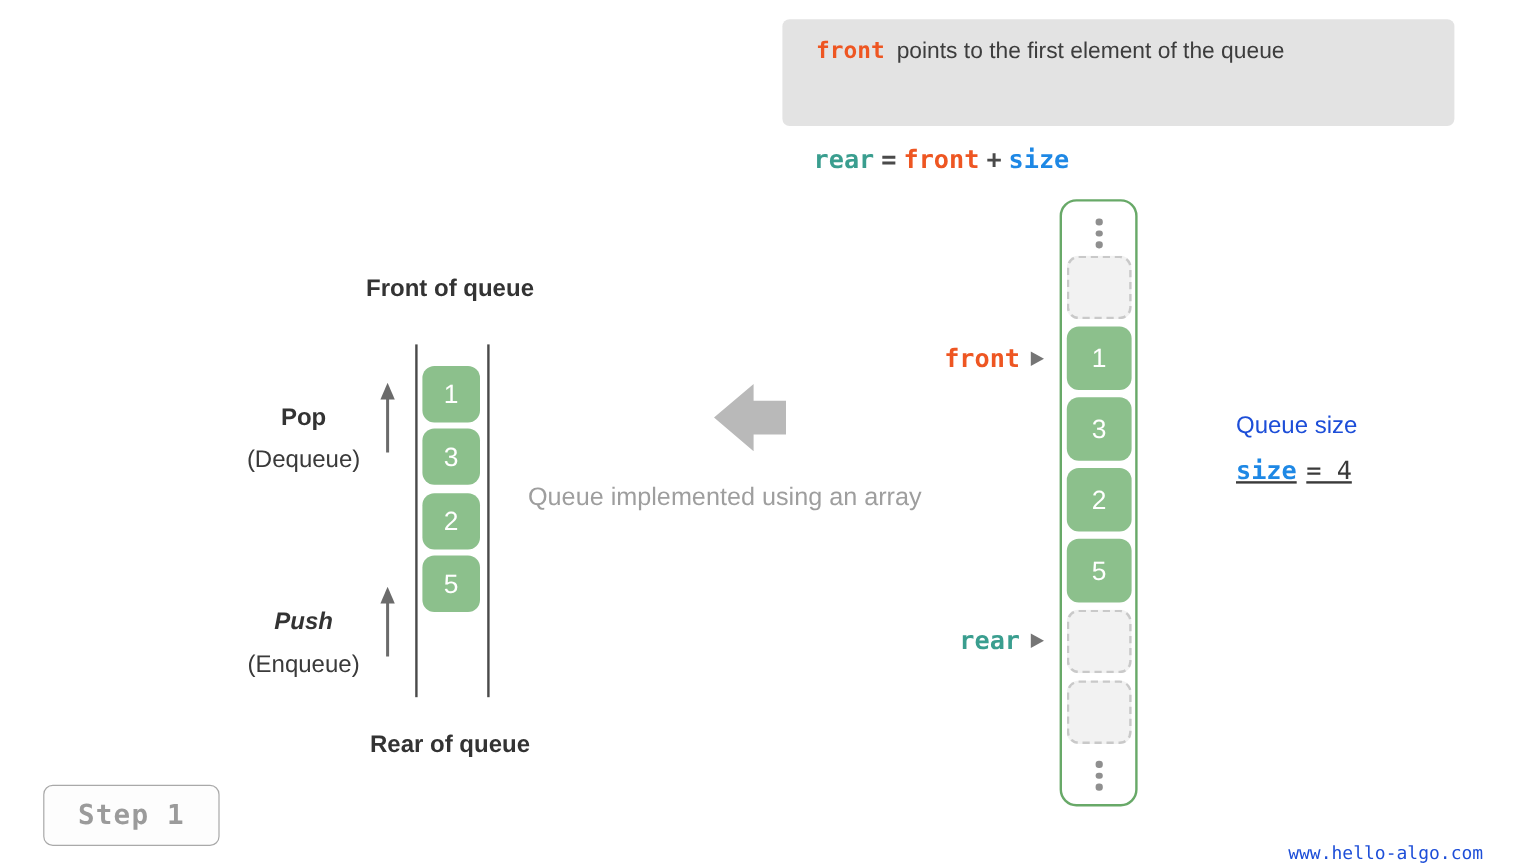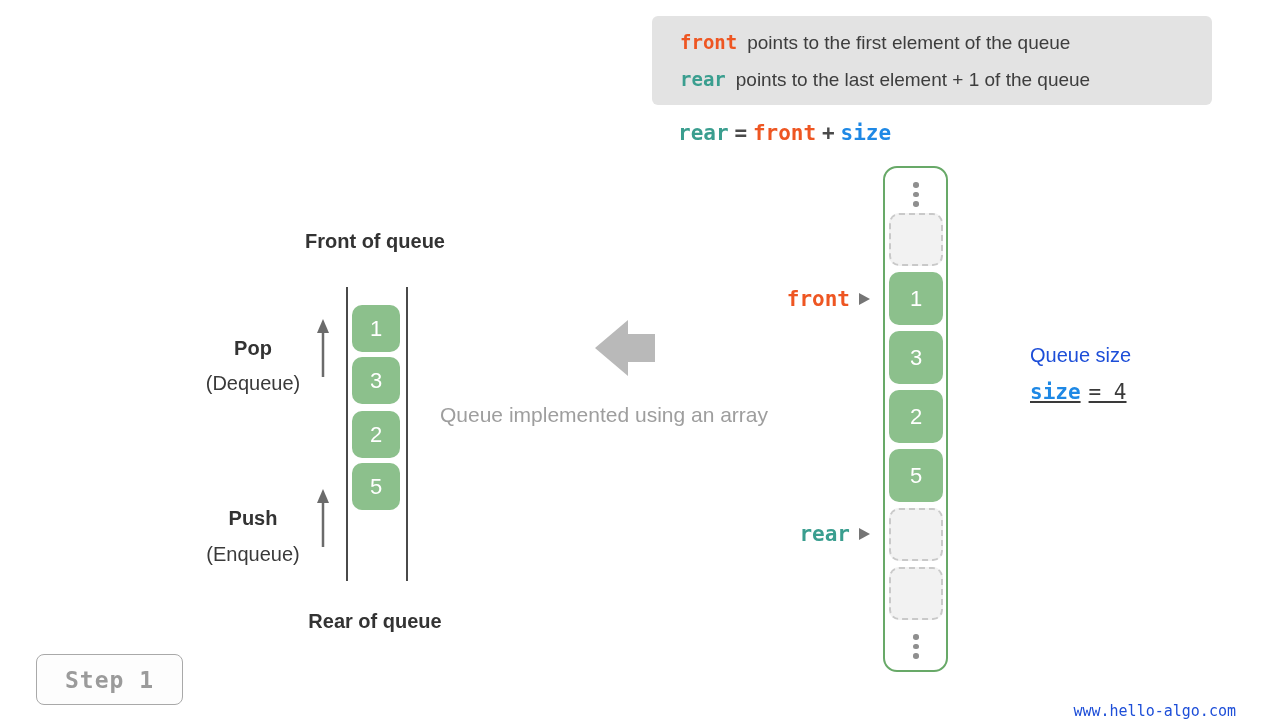--- a/index.html
+++ b/index.html
@@ -76,39 +76,36 @@
 </style>
 </head>
 <body>
 
 <div class="canvas">
 
   <div class="info-box">
     <div class="info-line">
       <span class="kw orange">front</span><span>points to the first element of the queue</span>
     </div>
-    <div class="info-line">
-      <span class="kw teal">rear</span><span>points to the last element + 1 of the queue</span>
-    </div>
   </div>
 
   <div class="formula">
     <span class="f-teal">rear</span>
     <span class="f-dark">=</span>
     <span class="f-orange">front</span>
     <span class="f-dark">+</span>
     <span class="f-blue">size</span>
   </div>
 
   <div class="lbl-bold" style="left:265px;top:230px;width:220px;">Front of queue</div>
   <div class="lbl-bold" style="left:265px;top:610px;width:220px;">Rear of queue</div>
 
   <div class="lbl-bold" style="left:178px;top:337px;width:150px;">Pop</div>
   <div class="lbl-reg" style="left:178px;top:372px;width:150px;">(Dequeue)</div>
-  <div class="lbl-bold" style="left:178px;top:507px;width:150px;">Push</div>
+  <div class="lbl-bold" style="left:178px;top:507px;width:150px;font-style:italic;">Push</div>
   <div class="lbl-reg" style="left:178px;top:543px;width:150px;">(Enqueue)</div>
 
   <svg class="uparrow" style="top:317px;" viewBox="0 0 18 62">
     <line x1="9" y1="60" x2="9" y2="14" stroke="#6b6b6b" stroke-width="2.5"></line>
     <polygon points="9,2 3,16 15,16" fill="#6b6b6b"></polygon>
   </svg>
   <svg class="uparrow" style="top:487px;" viewBox="0 0 18 62">
     <line x1="9" y1="60" x2="9" y2="14" stroke="#6b6b6b" stroke-width="2.5"></line>
     <polygon points="9,2 3,16 15,16" fill="#6b6b6b"></polygon>
   </svg>

